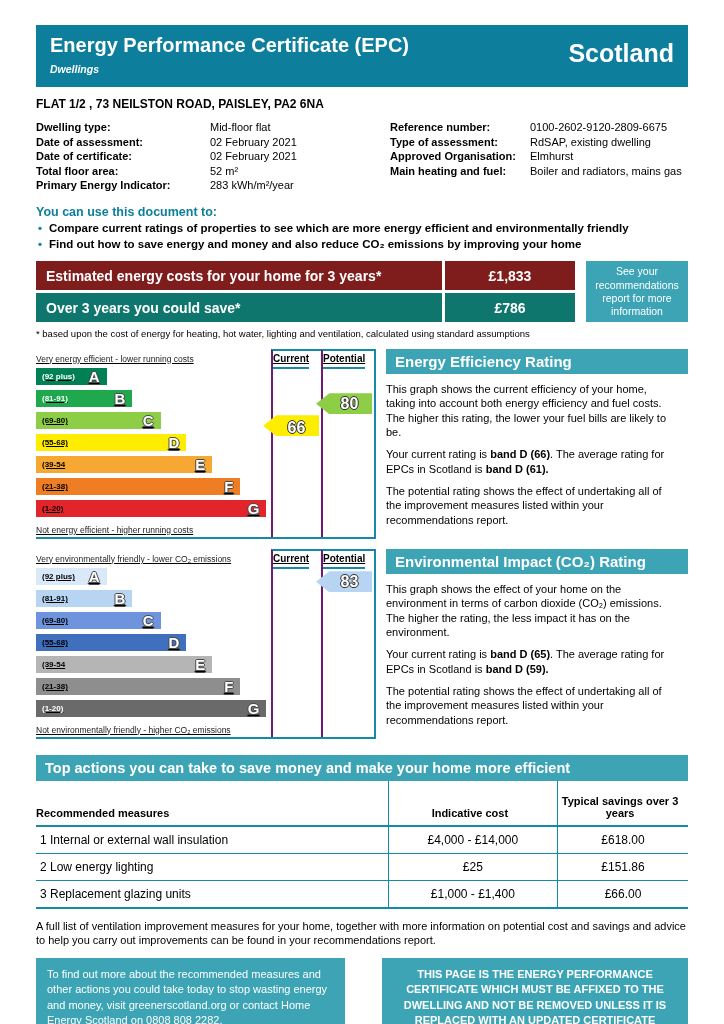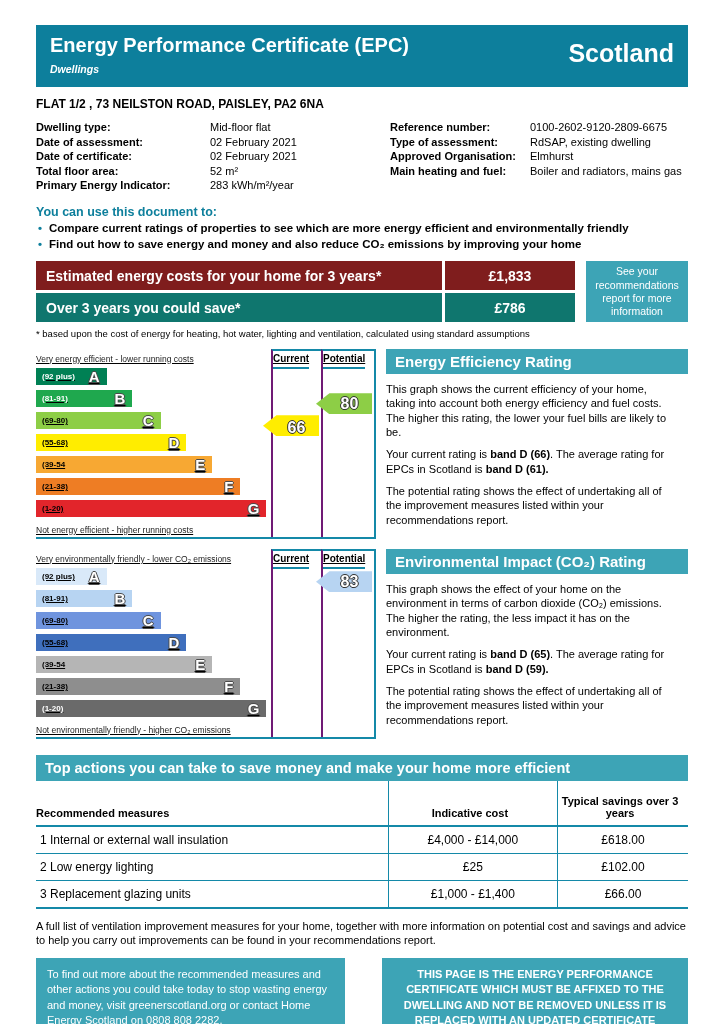--- a/index.html
+++ b/index.html
@@ -292,21 +292,21 @@
     </thead>
     <tbody>
       <tr>
         <td>1 Internal or external wall insulation</td>
         <td class="c">£4,000 - £14,000</td>
         <td class="c">£618.00</td>
       </tr>
       <tr>
         <td>2 Low energy lighting</td>
         <td class="c">£25</td>
-        <td class="c">£102.00</td>
+        <td class="c">£151.86</td>
       </tr>
       <tr>
         <td>3 Replacement glazing units</td>
         <td class="c">£1,000 - £1,400</td>
         <td class="c">£66.00</td>
       </tr>
     </tbody>
   </table>
   <div class="after-table">A full list of ventilation improvement measures for your home, together with more information on potential cost and savings and advice to help you carry out improvements can be found in your recommendations report.</div>
 

